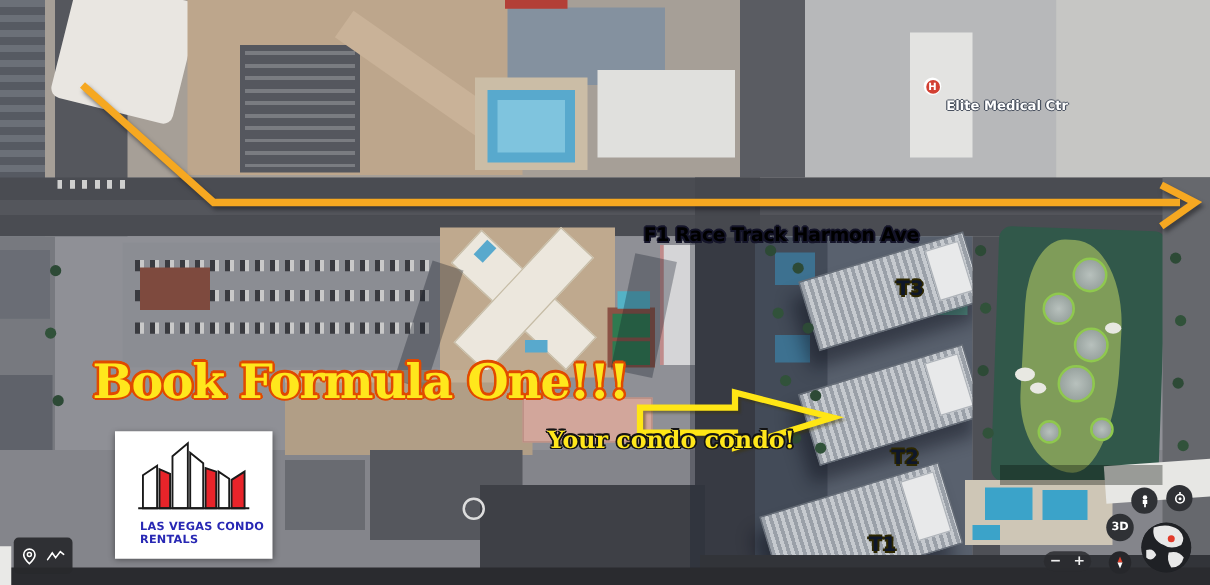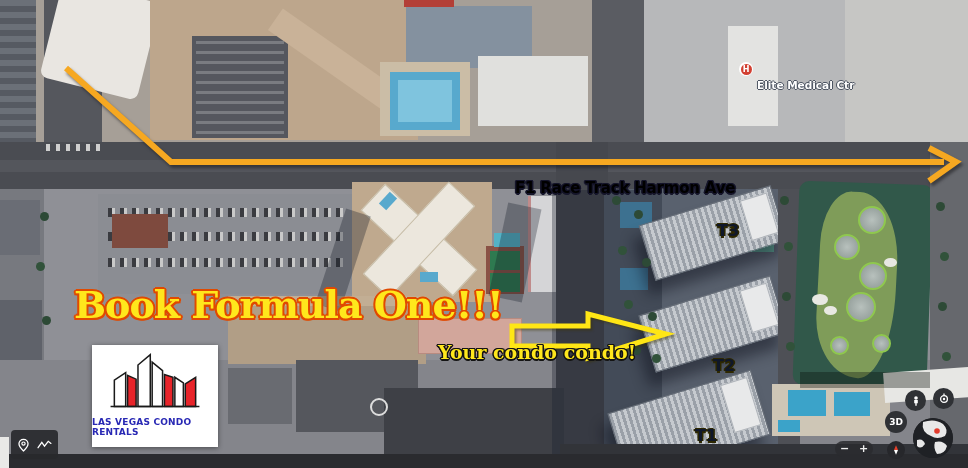--- a/index.html
+++ b/index.html
@@ -29,21 +29,21 @@
   .t1{left:695px;top:426px;} .t2{left:713px;top:321px;margin-top:35px;} .t3{left:717px;top:221px;}
   
   .poi{position:absolute;left:739px;top:47px;display:flex;align-items:center;gap:4px;}
   .poi-icon{width:14px;height:14px;border-radius:50%;background:#fff;display:flex;align-items:center;justify-content:center;}
   .poi-icon i{width:11px;height:11px;border-radius:50%;background:#d23f31;color:#fff;font:bold 8px "DejaVu Sans",sans-serif;font-style:normal;display:flex;align-items:center;justify-content:center;}
   .poi-text{font:bold 10.5px "DejaVu Sans",sans-serif;color:#fff;
     text-shadow:-1px 0 #4a5260,1px 0 #4a5260,0 -1px #4a5260,0 1px #4a5260;margin-top:32px;}
   
   .logo{position:absolute;left:92px;top:345px;width:126px;height:102px;background:#fff;box-shadow:0 1px 5px rgba(0,0,0,.45);
     display:flex;flex-direction:column;align-items:center;justify-content:flex-start;padding-top:4px;box-sizing:border-box;}
-  .logo-text{font:bold 9px "DejaVu Sans",sans-serif;color:#2828B4;letter-spacing:.2px;margin-top:2px;}
+  .logo-text{font:bold 9px "DejaVu Sans",sans-serif;color:#2828B4;letter-spacing:.2px;margin-top:2px;padding-left:20px;}
   
   .ctl{position:absolute;border:none;border-radius:50%;background:#2F3135;display:flex;align-items:center;justify-content:center;padding:0;cursor:pointer;color:#fff;}
   .pegman{left:905px;top:390px;width:21px;height:21px;}
   .target{left:933px;top:388px;width:21px;height:21px;}
   .threed{left:885px;top:411px;width:22px;height:22px;font:bold 9px "DejaVu Sans",sans-serif;text-align:center;}
   .compassb{left:887px;top:441px;width:18px;height:18px;background:#26272b;}
   .globeb{left:913px;top:418px;width:40px;height:40px;background:#202226;overflow:hidden;}
   .zoom-pill{position:absolute;left:835px;top:441px;width:38px;height:16px;border-radius:8px;background:rgba(42,43,47,.85);display:flex;}
   .zoom-pill button{flex:1;background:none;border:none;color:#eee;font:bold 11px "DejaVu Sans",sans-serif;line-height:14px;padding:0;cursor:pointer;}
   .tools-pill{position:absolute;left:11px;top:430px;width:47px;height:29px;border-radius:4px;background:rgba(40,41,45,.92);display:flex;align-items:center;justify-content:space-evenly;}

